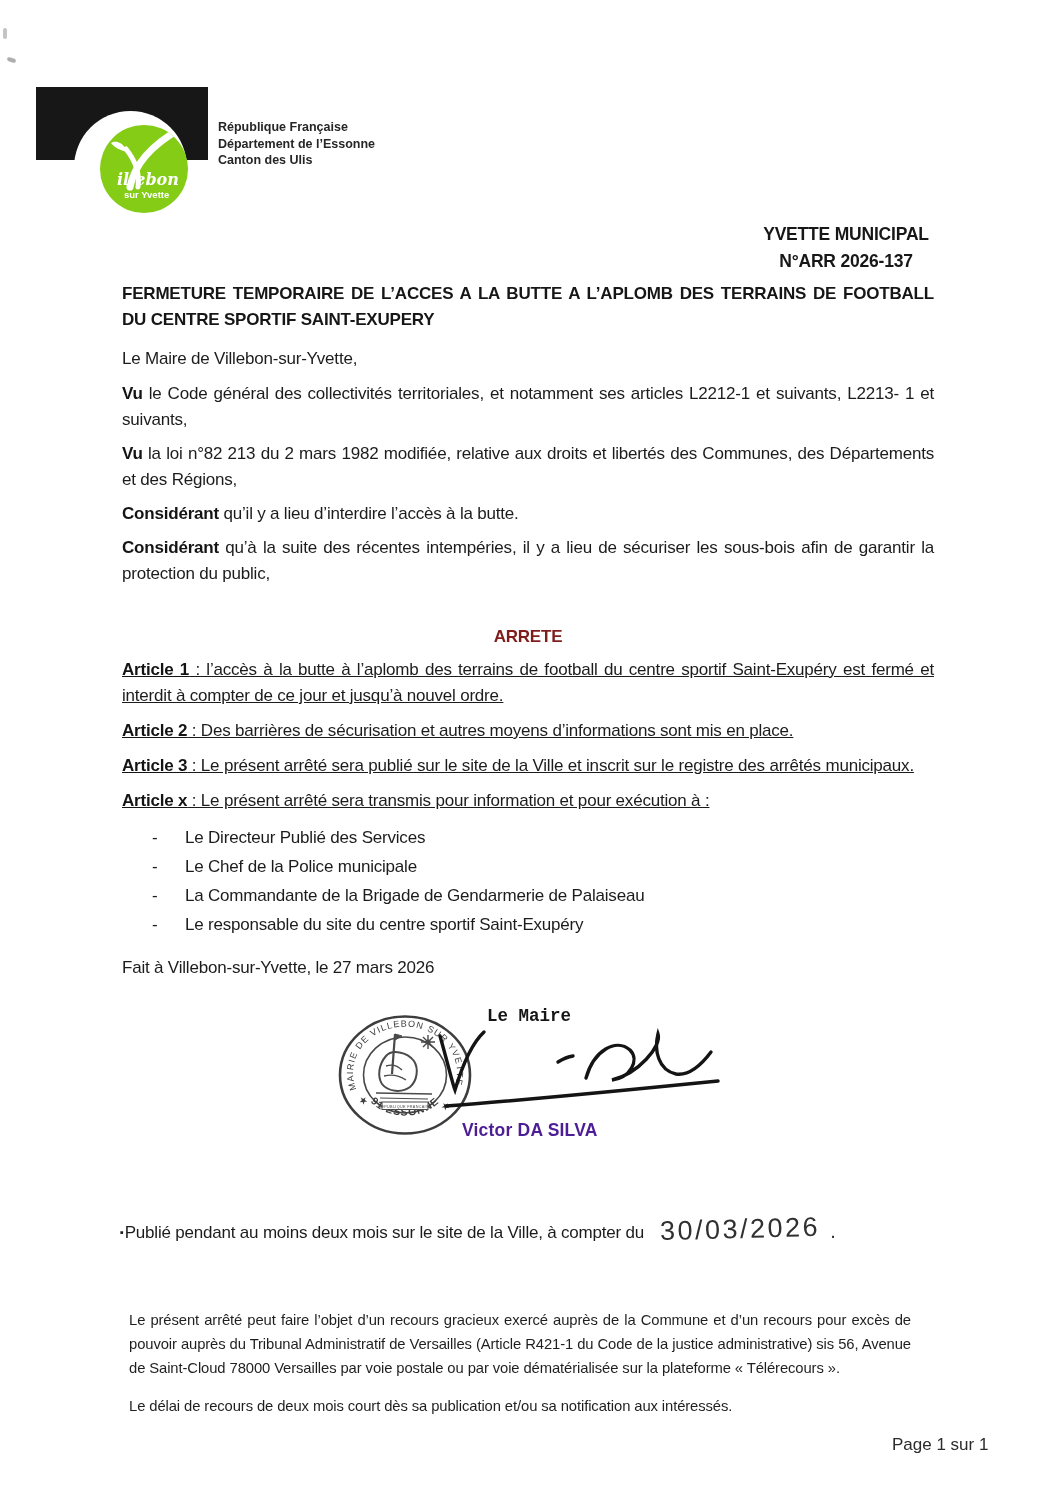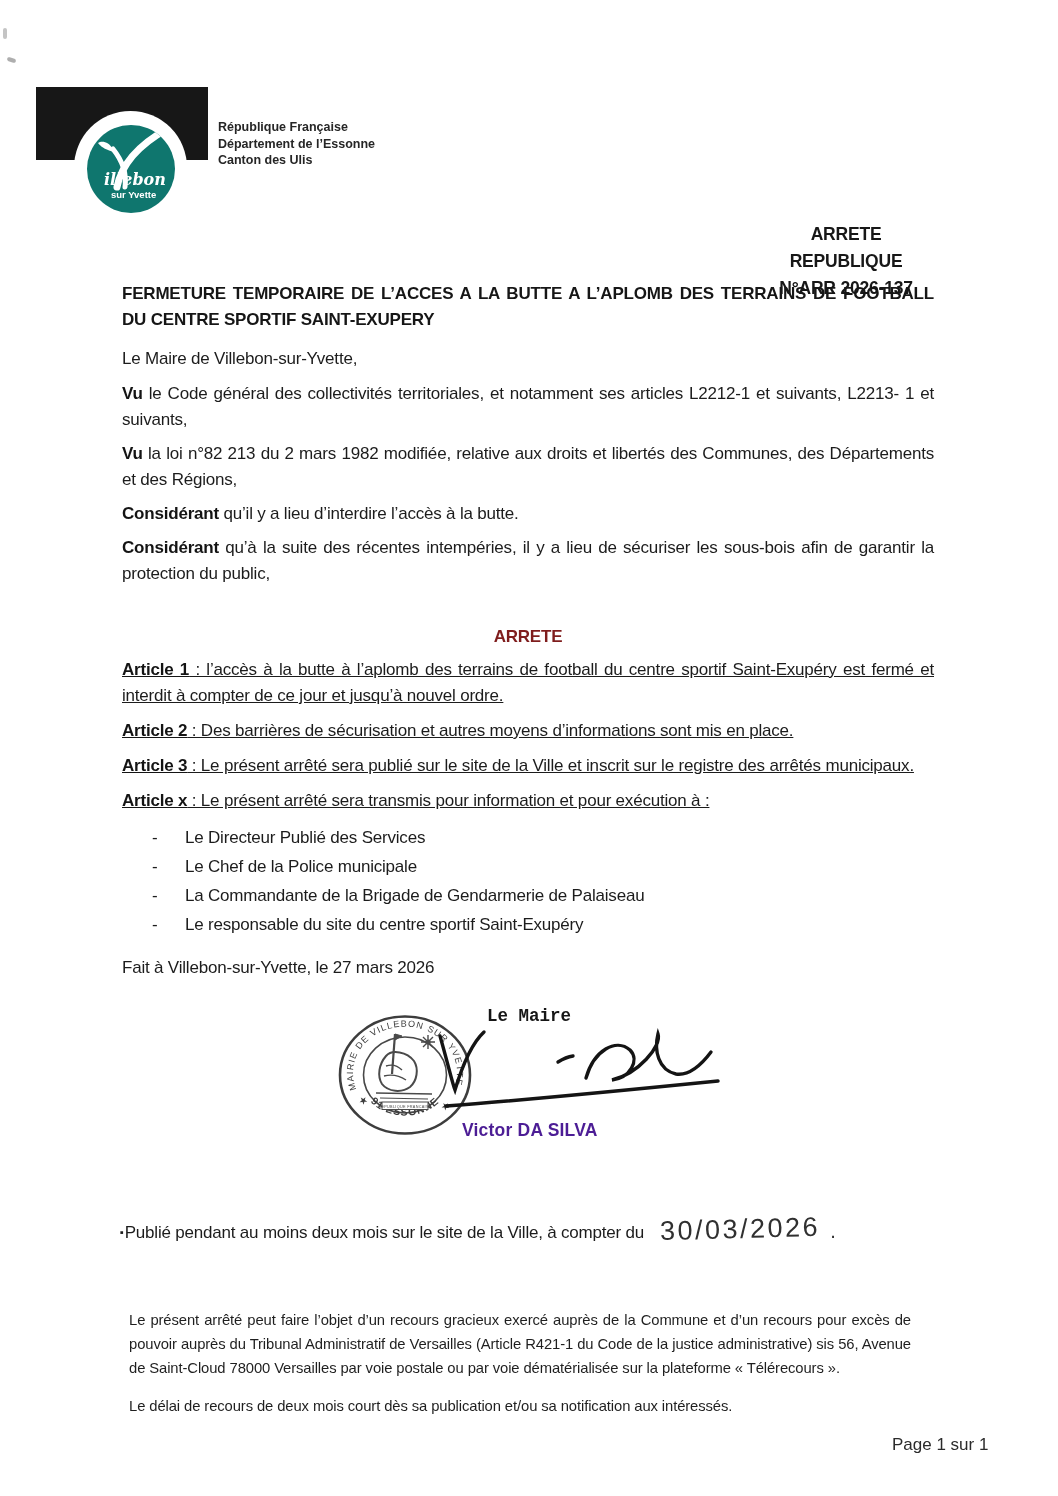--- a/index.html
+++ b/index.html
@@ -12,21 +12,21 @@
     overflow:hidden;
   }
   
   .speck{position:absolute;background:#6b6b6b;opacity:.55;border-radius:2px;}
   .speck.s1{left:7px;top:58px;width:9px;height:4px;transform:rotate(18deg);}
   .speck.s2{left:3px;top:28px;width:4px;height:11px;opacity:.4;}
 
   
   .logo-rect{position:absolute;left:36px;top:87px;width:172px;height:73px;background:#171717;}
   .logo-ring{position:absolute;left:74px;top:111px;width:113px;height:113px;border-radius:50%;background:#ffffff;}
-  .logo-disc{position:absolute;left:87px;top:125px;width:88px;height:88px;border-radius:50%;background:#0f766e;overflow:hidden;}
+  .logo-disc{position:absolute;left:100px;top:125px;width:88px;height:88px;border-radius:50%;background:#84cc16;overflow:hidden;}
   .logo-disc svg{display:block;}
   .logo-script{font-family:"DejaVu Serif",serif;font-style:italic;font-weight:bold;}
 
   
   .region{position:absolute;left:218px;top:119px;font-size:12.5px;font-weight:bold;line-height:16.5px;color:#262626;}
 
   
   .doctitle{position:absolute;left:754px;top:221px;width:184px;text-align:center;
     font-weight:bold;font-size:17.5px;line-height:27px;color:#171717;letter-spacing:-0.2px;}
 
@@ -85,21 +85,21 @@
     </svg>
   </div>
 
   <div class="region">
     <div>République Française</div>
     <div>Département de l’Essonne</div>
     <div>Canton des Ulis</div>
   </div>
 
   <div class="doctitle">
-    <div>ARRETE REPUBLIQUE</div>
+    <div>YVETTE MUNICIPAL</div>
     <div>N°ARR 2026-137</div>
   </div>
 
   <div class="body-col">
     <p class="subject">FERMETURE TEMPORAIRE DE L’ACCES A LA BUTTE A L’APLOMB DES TERRAINS DE FOOTBALL DU CENTRE SPORTIF SAINT-EXUPERY</p>
     <p class="intro">Le Maire de Villebon-sur-Yvette,</p>
 
     <p class="rec"><strong>Vu</strong><span> le Code général des collectivités territoriales, et notamment ses articles L2212-1 et suivants, L2213- 1 et suivants,</span></p>
     <p class="rec"><strong>Vu</strong><span> la loi n°82 213 du 2 mars 1982 modifiée, relative aux droits et libertés des Communes, des Départements et des Régions,</span></p>
     <p class="rec"><strong>Considérant</strong><span> qu’il y a lieu d’interdire l’accès à la butte.</span></p>

